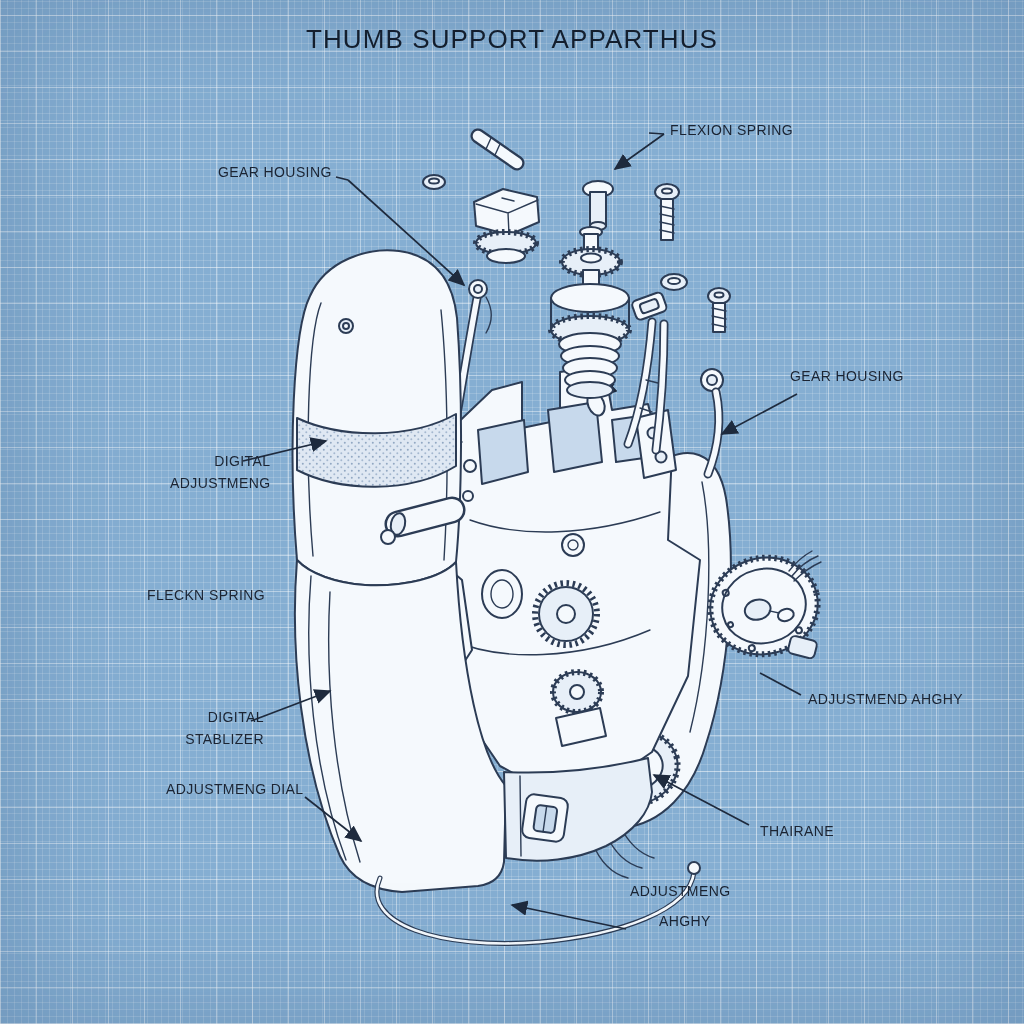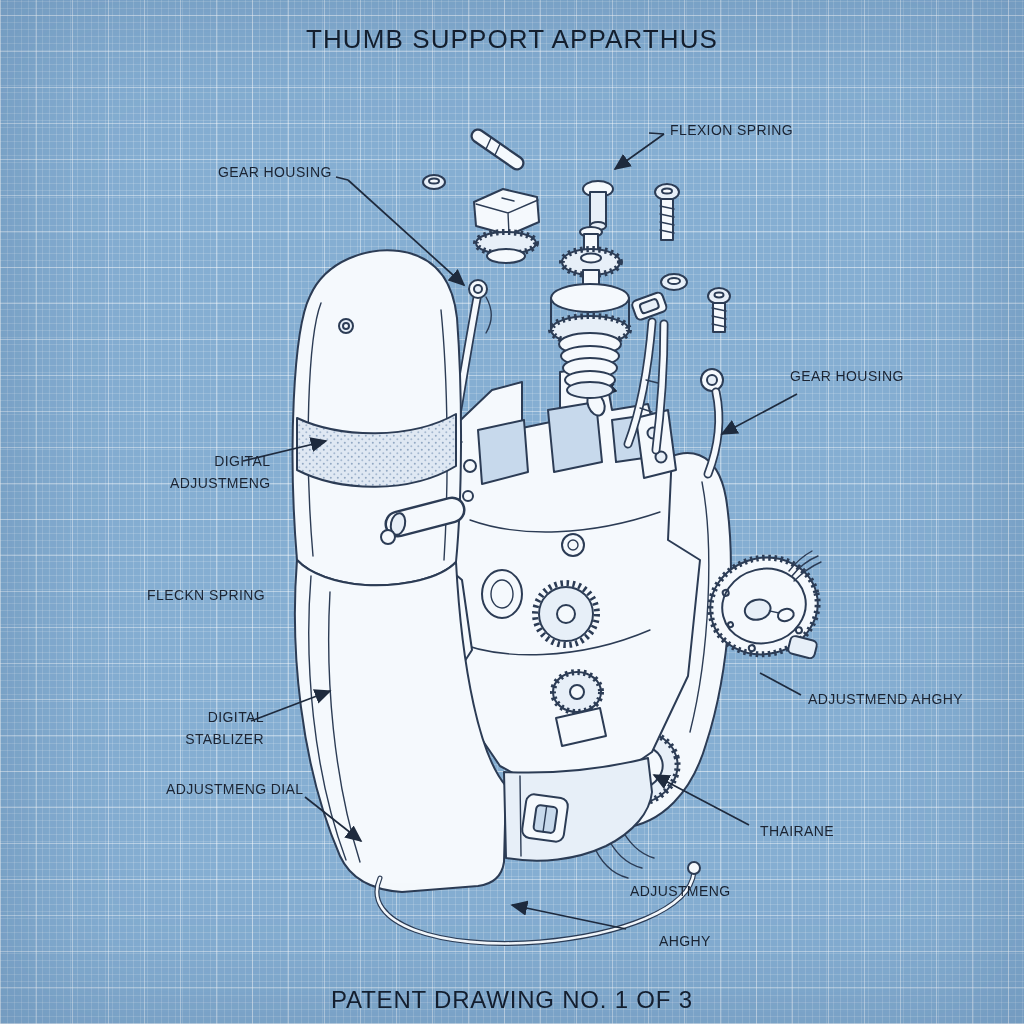--- a/index.html
+++ b/index.html
@@ -281,16 +281,15 @@
   </div>
 
   <div class="lbl" style="left:166px;top:781px;">ADJUSTMENG DIAL</div>
 
   <div class="lbl" style="left:808px;top:691px;">ADJUSTMEND AHGHY</div>
 
   <div class="lbl" style="left:760px;top:823px;text-align:right;">THAIRANE</div>
 
   <div class="lbl" style="left:630px;top:883px;">ADJUSTMENG</div>
 
-  <div class="lbl" style="left:659px;top:913px;margin-top:20px;">AHGHY</div>
-
-  <div class="caption">PATENT DRAWING NO. 1 OF 3</div>
+  <div class="lbl" style="left:659px;top:913px;">AHGHY</div>
+
 </div>
 
 </body></html>

